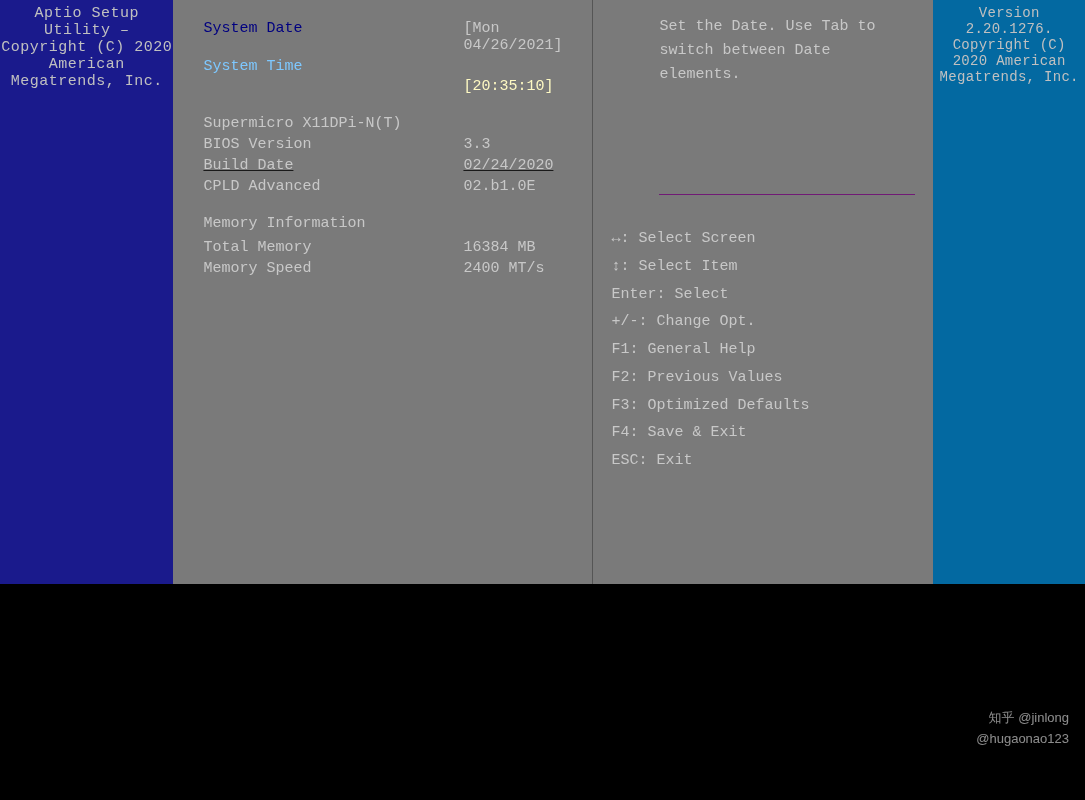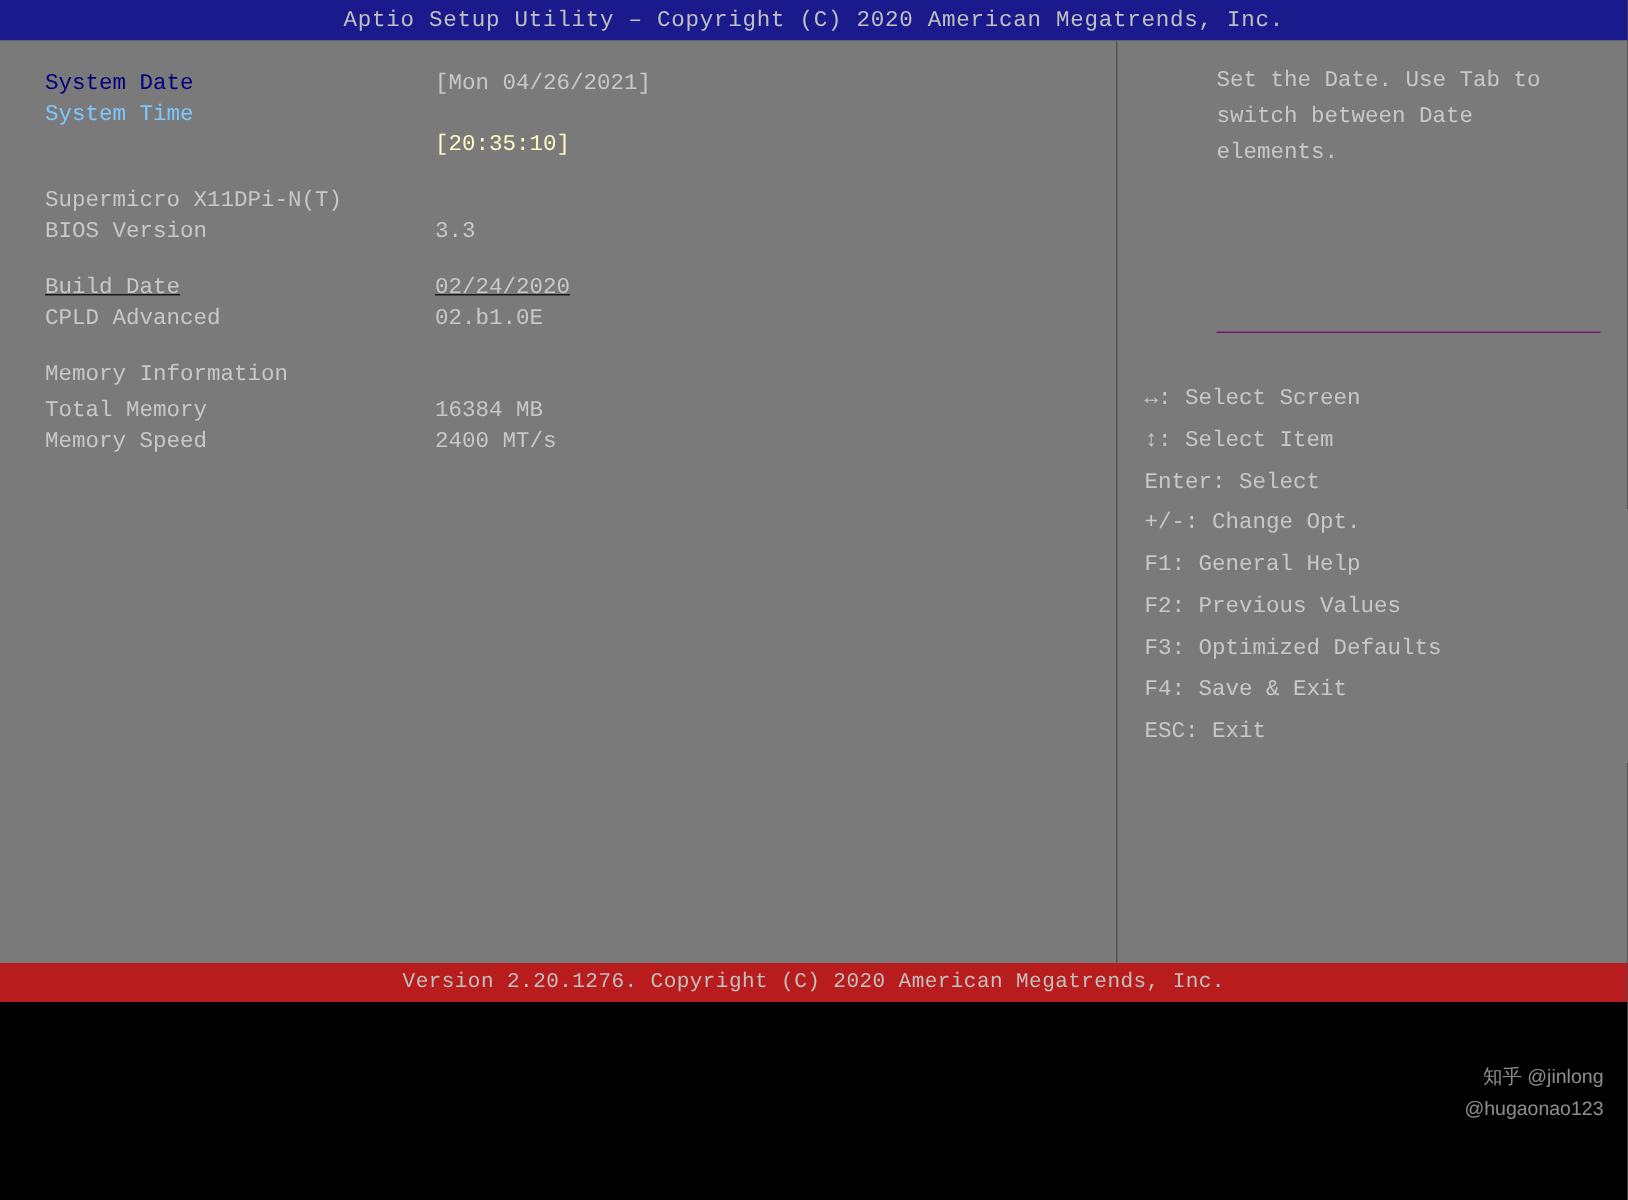--- a/index.html
+++ b/index.html
@@ -7,23 +7,23 @@
       width: 1085px;
       height: 800px;
       background: #000;
       font-family: 'Courier New', Courier, monospace;
       font-size: 15px;
       overflow: hidden;
     }
 
     #bios-container {
       width: 1085px;
-      height: 668px;
-      display: flex;
-      flex-direction: column;
+      height: 584px;
+      display: flex;
+      flex-direction: row;
       background: #7a7a7a;
     }
 
     
     #title-bar {
       background: #1a1a8c;
       color: #c0c0c0;
       text-align: center;
       padding: 5px 0;
       font-size: 15px;
@@ -119,21 +119,21 @@
     }
 
     #key-legend {
       margin-top: 10px;
       line-height: 1.85;
       color: #c8c8c8;
     }
 
     
     #footer {
-      background: #b91c1c;
+      background: #0369a1;
       color: #c0c0c0;
       text-align: center;
       padding: 5px 0;
       font-size: 14px;
       letter-spacing: 0.3px;
     }
 
     
     #watermark {
       position: absolute;
@@ -166,21 +166,21 @@
 
       <div class="info-row section-gap" style="margin-bottom:20px;">
         <span class="info-label" style="color:#7ec8ff;">System Time</span>
         <span class="info-value" style="color:#fef9c3;margin-top:20px;">[20:35:10]</span>
       </div>
 
       <div class="info-row" style="margin-bottom:4px;">
         <span class="info-label white">Supermicro X11DPi-N(T)</span>
       </div>
 
-      <div class="info-row" style="margin-bottom:20px;">
+      <div class="info-row" style="margin-bottom:4px;">
         <span class="info-label white">BIOS Version</span>
         <span class="info-value">3.3</span>
       </div>
 
       <div class="info-row" style="margin-bottom:4px;text-decoration:underline;">
         <span class="info-label white">Build Date</span>
         <span class="info-value">02/24/2020</span>
       </div>
 
       <div class="info-row section-gap" style="margin-bottom:20px;">

